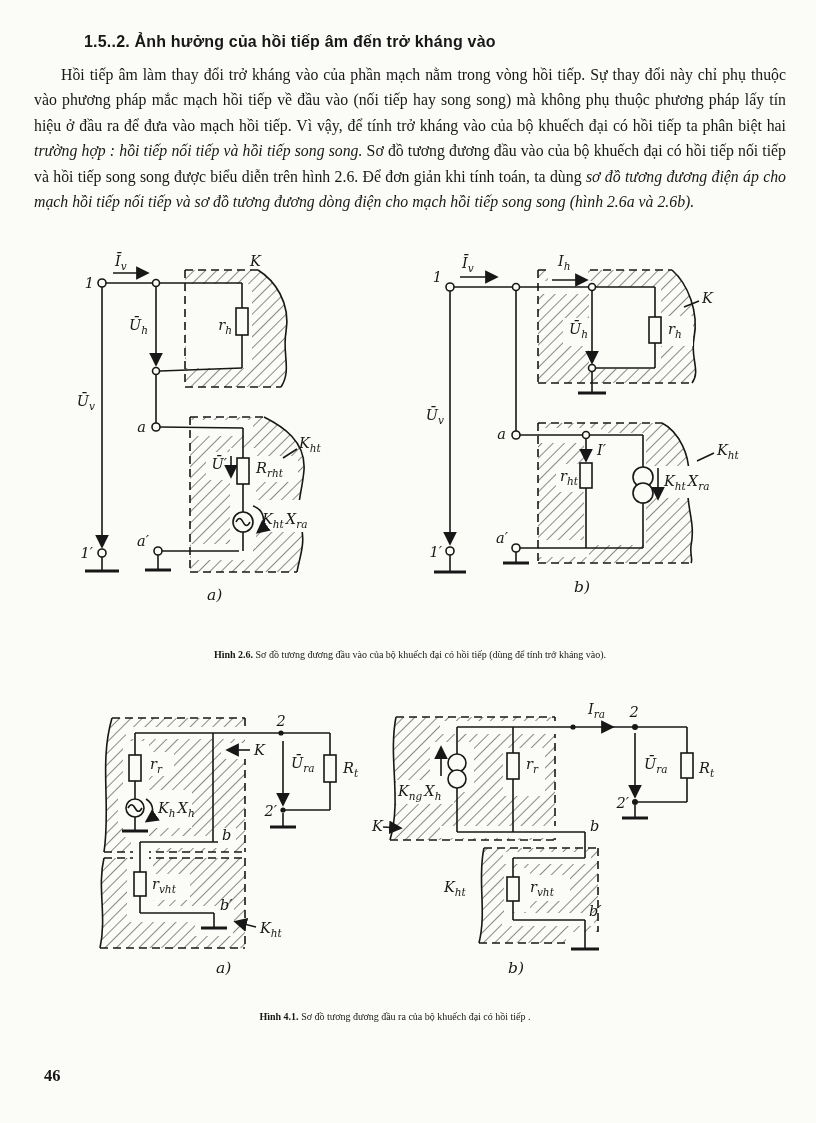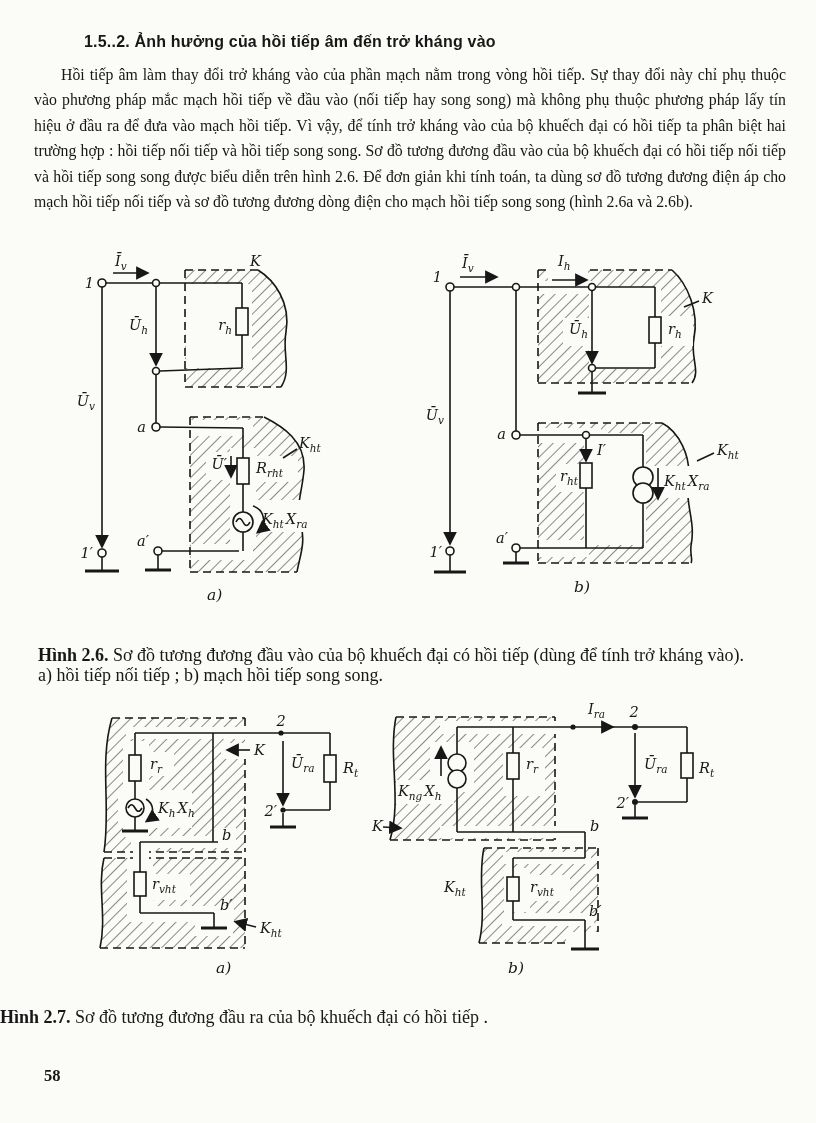--- a/index.html
+++ b/index.html
@@ -2,22 +2,22 @@
 <html><head>
 <meta charset="utf-8">
 <style>
   html,body{margin:0;padding:0}
   body{width:816px;height:1123px;background:#fbfbf8;color:#171717;
        font-family:"Liberation Serif",serif;position:relative;overflow:hidden}
   .heading{position:absolute;left:84px;top:33px;font-family:"Liberation Sans",sans-serif;
            font-weight:bold;font-size:16px;letter-spacing:.2px;white-space:nowrap}
   .para{position:absolute;left:34px;top:62px;width:752px;font-size:15.8px;line-height:25.4px;
         text-align:justify;text-indent:27px}
-  .para .it{}
-  .figcap{position:absolute;text-align:left;font-size:18px;line-height:20px}
+  .para .it{font-style:italic}
+  .figcap{position:absolute;text-align:center;font-size:10px;line-height:20px}
   .cap26{left:38px;top:645px;width:744px}
   .cap27{left:0;top:1007px;width:790px}
   .capb{font-weight:bold}
   .pagenum{position:absolute;left:44px;top:1066px;font-weight:bold;font-size:16.5px}
   svg{position:absolute}
   svg text{fill:#171717}
   .lbl{font-family:"DejaVu Serif",serif;font-style:italic;font-size:14.5px}
   .sub{font-size:10.5px}
   .capl{font-family:"DejaVu Serif",serif;font-style:italic;font-size:15.5px}
   .w{stroke:#171717;stroke-width:1.6;fill:none;stroke-linecap:butt}
@@ -211,21 +211,20 @@
   <text class="lbl" text-anchor="end" x="578" y="481"><tspan>r</tspan><tspan class="sub" dy="3.5">ht</tspan></text>
   <text class="lbl" x="664" y="486"><tspan>K</tspan><tspan class="sub" dy="3.5">ht</tspan><tspan dy="-3.5" dx="2">X</tspan><tspan class="sub" dy="3.5">ra</tspan></text>
   <text class="lbl" x="717" y="455"><tspan>K</tspan><tspan class="sub" dy="3.5">ht</tspan></text>
   <text class="lbl" text-anchor="end" x="508" y="543">a′</text>
   <text class="lbl" text-anchor="end" x="442" y="557">1′</text>
   <text class="capl" x="574" y="592">b)</text>
 </svg>
 
 <div class="figcap cap26">
   <div><span class="capb">Hình 2.6.</span><span> Sơ đồ tương đương đầu vào của bộ khuếch đại có hồi tiếp (dùng để tính trở kháng vào).</span></div>
-  <div>a) hồi tiếp nối tiếp ; b) mạch hồi tiếp song song.</div>
 </div>
 
 <svg style="left:75px;top:698px" width="300" height="292" viewBox="75 698 300 292">
   <defs>
     <pattern id="hC" width="8" height="8" patternUnits="userSpaceOnUse" patternTransform="rotate(45)">
       <rect width="8" height="8" fill="#fbfbf8"></rect>
         <line x1="0" y1="0" x2="0" y2="8" stroke="#2a2a2a" stroke-width="1.1"></line>
     </pattern>
     <marker id="mC" viewBox="0 0 10 10" refX="8" refY="5" markerWidth="8.5" markerHeight="8.5" orient="auto">
         <path d="M0,0 L10,5 L0,10 Z" fill="#171717"></path>
@@ -390,16 +389,16 @@
   <text class="lbl" text-anchor="end" x="629" y="808">2′</text>
   <text class="lbl" x="372" y="831">K</text>
   <text class="lbl" x="590" y="831">b</text>
   <text class="lbl" x="444" y="892"><tspan>K</tspan><tspan class="sub" dy="3.5">ht</tspan></text>
   <text class="lbl" x="530" y="892"><tspan>r</tspan><tspan class="sub" dy="3.5">vht</tspan></text>
   <text class="lbl" x="589" y="916">b′</text>
   <text class="capl" x="508" y="973">b)</text>
 </svg>
 
 <div class="figcap cap27">
-  <div><span class="capb">Hình 2.7.</span><span> Sơ đồ tương đương đầu ra của bộ khuếch đại có hồi tiếp .</span></div>
+  <div><span class="capb">Hình 4.1.</span><span> Sơ đồ tương đương đầu ra của bộ khuếch đại có hồi tiếp .</span></div>
 </div>
 
-<div class="pagenum">58</div>
+<div class="pagenum">46</div>
 
 </body></html>

